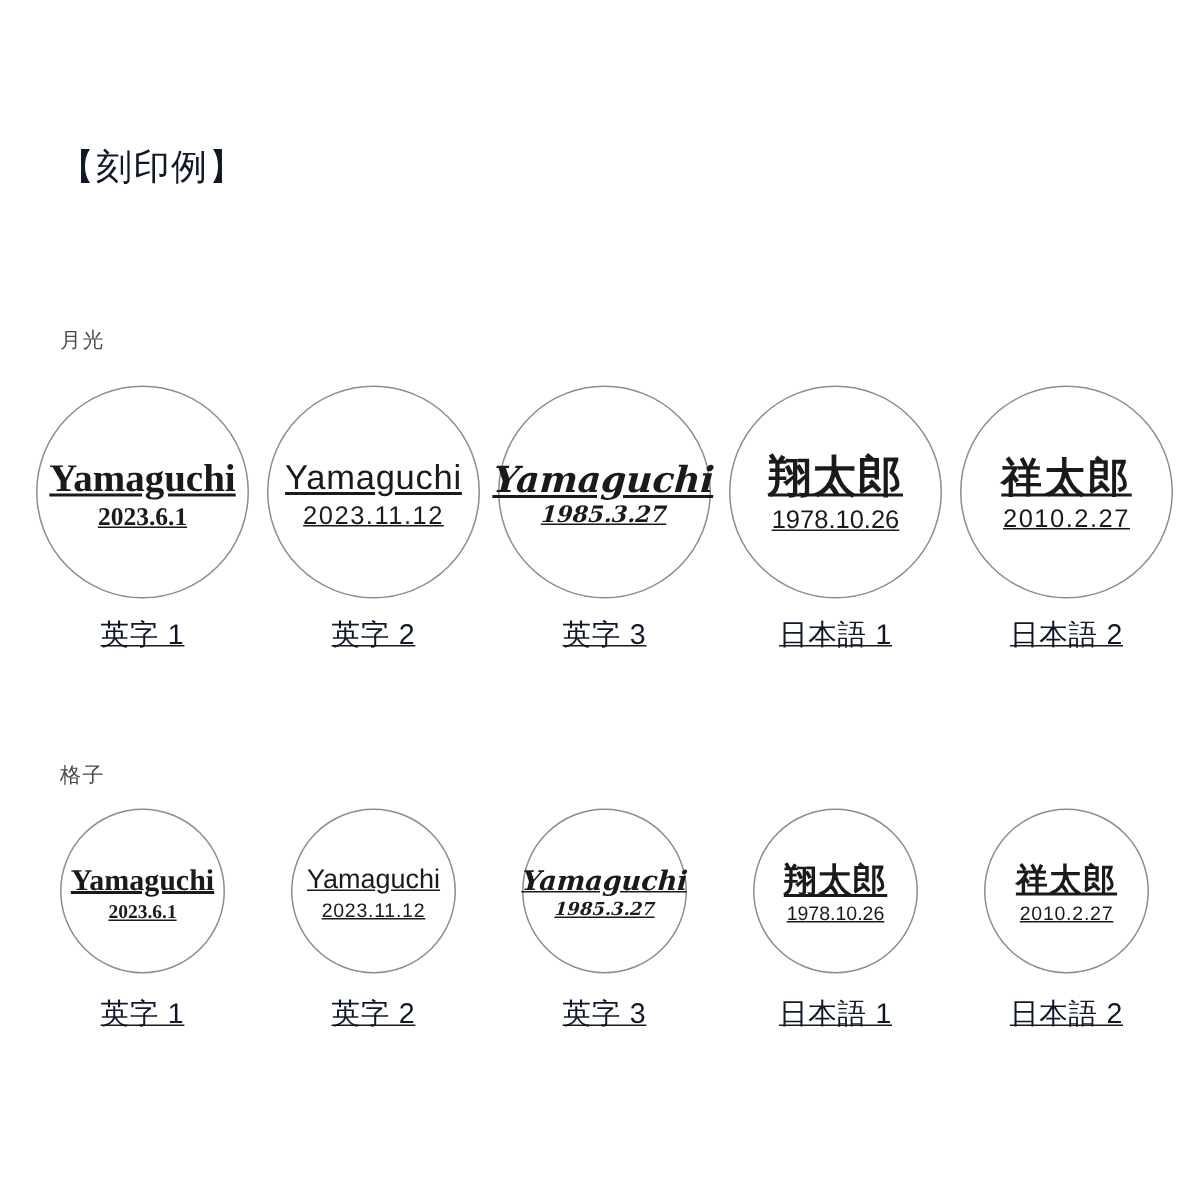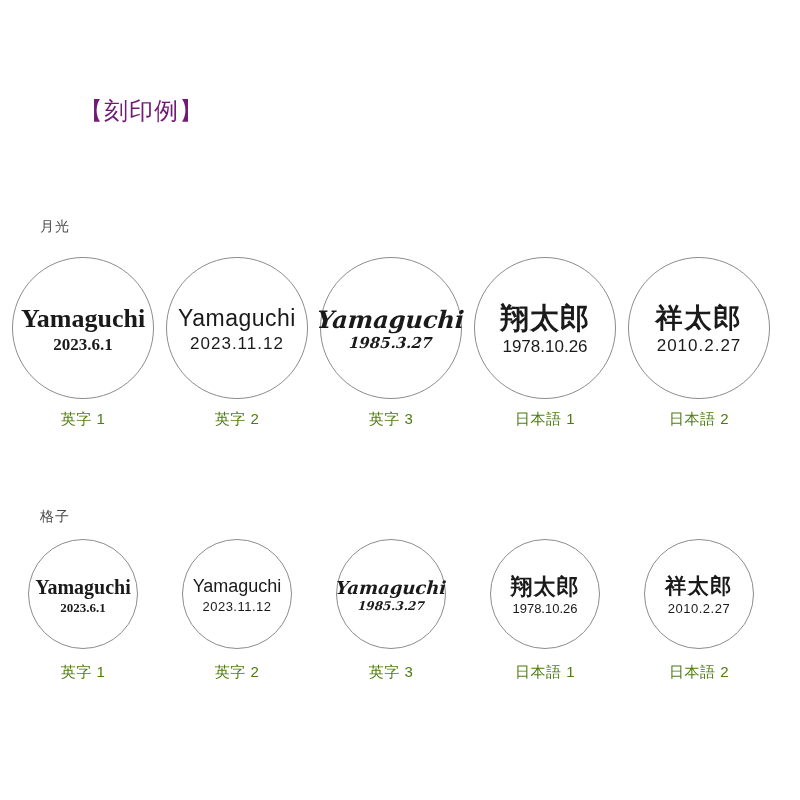--- a/index.html
+++ b/index.html
@@ -2,38 +2,38 @@
 <html><head>
 <meta charset="utf-8">
 <style>
   html,body{margin:0;padding:0;background:#ffffff;}
   .page{
     position:relative;width:800px;height:800px;background:#ffffff;overflow:hidden;
     color:#1a1a1a;font-family:"Liberation Sans","DejaVu Sans",sans-serif;
   }
   .title{
     position:absolute;left:39px;top:95px;font-size:24px;font-weight:500;
-    letter-spacing:1px;color:#701a75;margin-left:40px;
+    letter-spacing:1px;color:#0f172a;
   }
   .row{position:absolute;left:0;width:800px;}
   .row-gekkou{top:218px;}
   .row-koushi{top:508px;}
   .row-label{position:absolute;left:40px;top:0;font-size:14px;color:#4a4a4a;letter-spacing:1px;text-align:right;}
-  .samples{position:absolute;left:6px;display:flex;}
+  .samples{position:absolute;left:18px;display:flex;text-decoration:underline;}
   .row-gekkou .samples{top:39px;}
   .row-koushi .samples{top:31px;}
   .cell{width:154px;display:flex;flex-direction:column;align-items:center;}
   .circle{
     border:1px solid #8c8c8c;border-radius:50%;background:#ffffff;box-sizing:border-box;
     display:flex;flex-direction:column;align-items:center;justify-content:center;
     padding-top:2px;
   }
   .row-gekkou .circle{width:142px;height:142px;}
   .row-koushi .circle{width:110px;height:110px;}
-  .cell-label{font-size:15px;color:#4d7c0f;letter-spacing:0.5px;}
+  .cell-label{font-size:19px;color:#0f172a;letter-spacing:0.5px;}
   .row-gekkou .cell-label{margin-top:11px;}
   .row-koushi .cell-label{margin-top:14px;}
   .name{line-height:1.1;white-space:nowrap;}
   .date{margin-top:3px;line-height:1;white-space:nowrap;}
 
   
   .f-bold-serif{font-family:"Liberation Serif","DejaVu Serif",serif;font-weight:700;}
   .f-geo{font-family:"Liberation Sans","DejaVu Sans",sans-serif;font-weight:400;}
   .f-script{font-family:"DejaVu Serif","Liberation Serif",serif;font-style:italic;font-weight:700;transform:skewX(-4deg);}
   .f-gothic{font-family:"Liberation Sans","DejaVu Sans",sans-serif;font-weight:700;}

